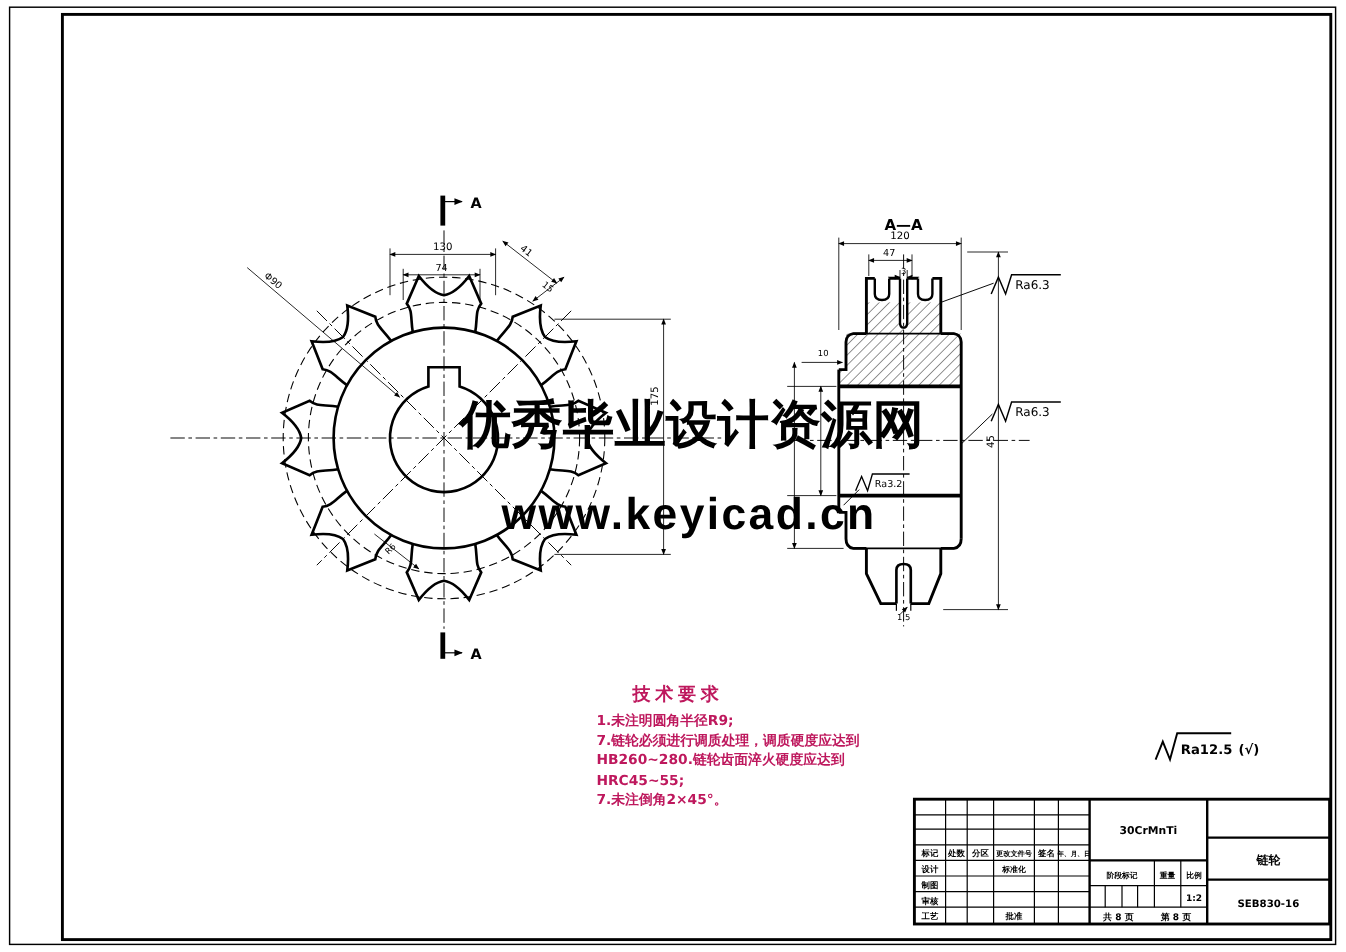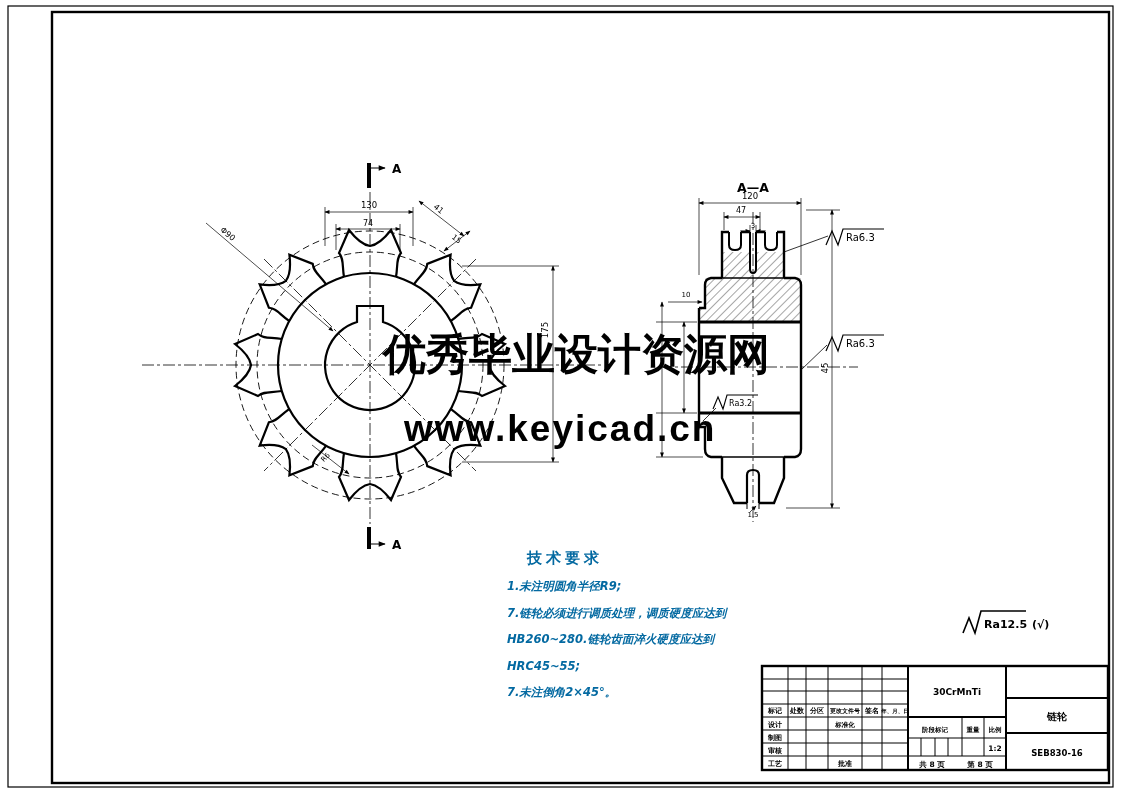--- a/index.html
+++ b/index.html
@@ -3,24 +3,24 @@
 <meta charset="utf-8">
 <style>
   html,body{margin:0;padding:0;background:#fff;}
   .page{position:relative;width:1122px;height:793px;background:#fff;overflow:hidden;
         font-family:"DejaVu Sans",sans-serif;}
   svg.art{position:absolute;left:0;top:0;width:1122px;height:793px;}
   svg text{font-family:"DejaVu Sans",sans-serif;fill:#000;}
   .wm{position:absolute;color:#000000;font-weight:bold;white-space:nowrap;z-index:5;
       font-family:Liberation Sans, sans-serif;line-height:1;}
   .wm1{left:383px;top:333px;font-size:43px;letter-spacing:0px;}
-  .wm2{left:404px;top:410px;font-size:37px;letter-spacing:2px;}
-  .tech{position:absolute;left:497px;top:549px;width:290px;color:#0369a1;z-index:3;}
+  .wm2{left:418px;top:410px;font-size:37px;letter-spacing:2px;}
+  .tech{position:absolute;left:497px;top:569px;width:290px;color:#be185d;z-index:3;}
   .tech .tech-title{font-size:15px;font-weight:bold;letter-spacing:4px;margin:0 0 4px 30px;}
-  .tech p{font-size:11.5px;font-weight:bold;margin:10px;line-height:16.5px;font-style:italic;}
+  .tech p{font-size:11.5px;font-weight:bold;margin:0;line-height:16.5px;}
 </style>
 </head>
 <body>
 
 <div class="page">
 
 <svg class="art" viewBox="0 0 1122 793">
   <defs>
     <marker id="ar" viewBox="0 0 10 10" refX="9" refY="5" markerWidth="9" markerHeight="7" orient="auto-start-reverse">
       <path d="M0,1 L10,5 L0,9 z" fill="#000"></path>

